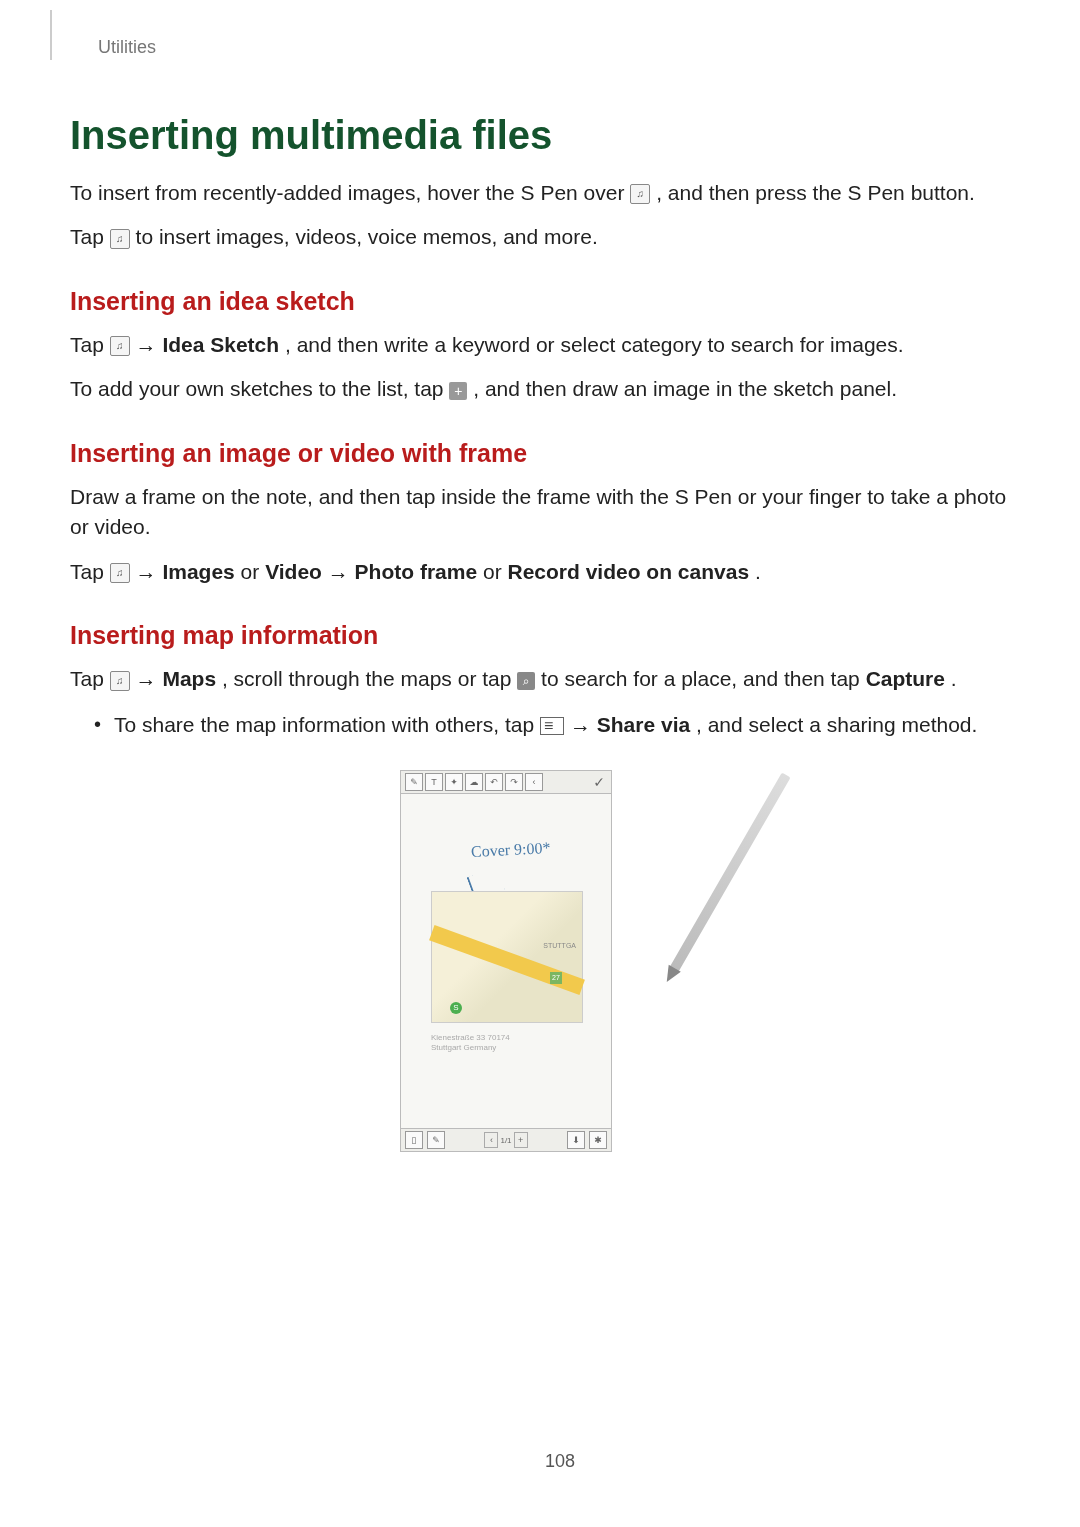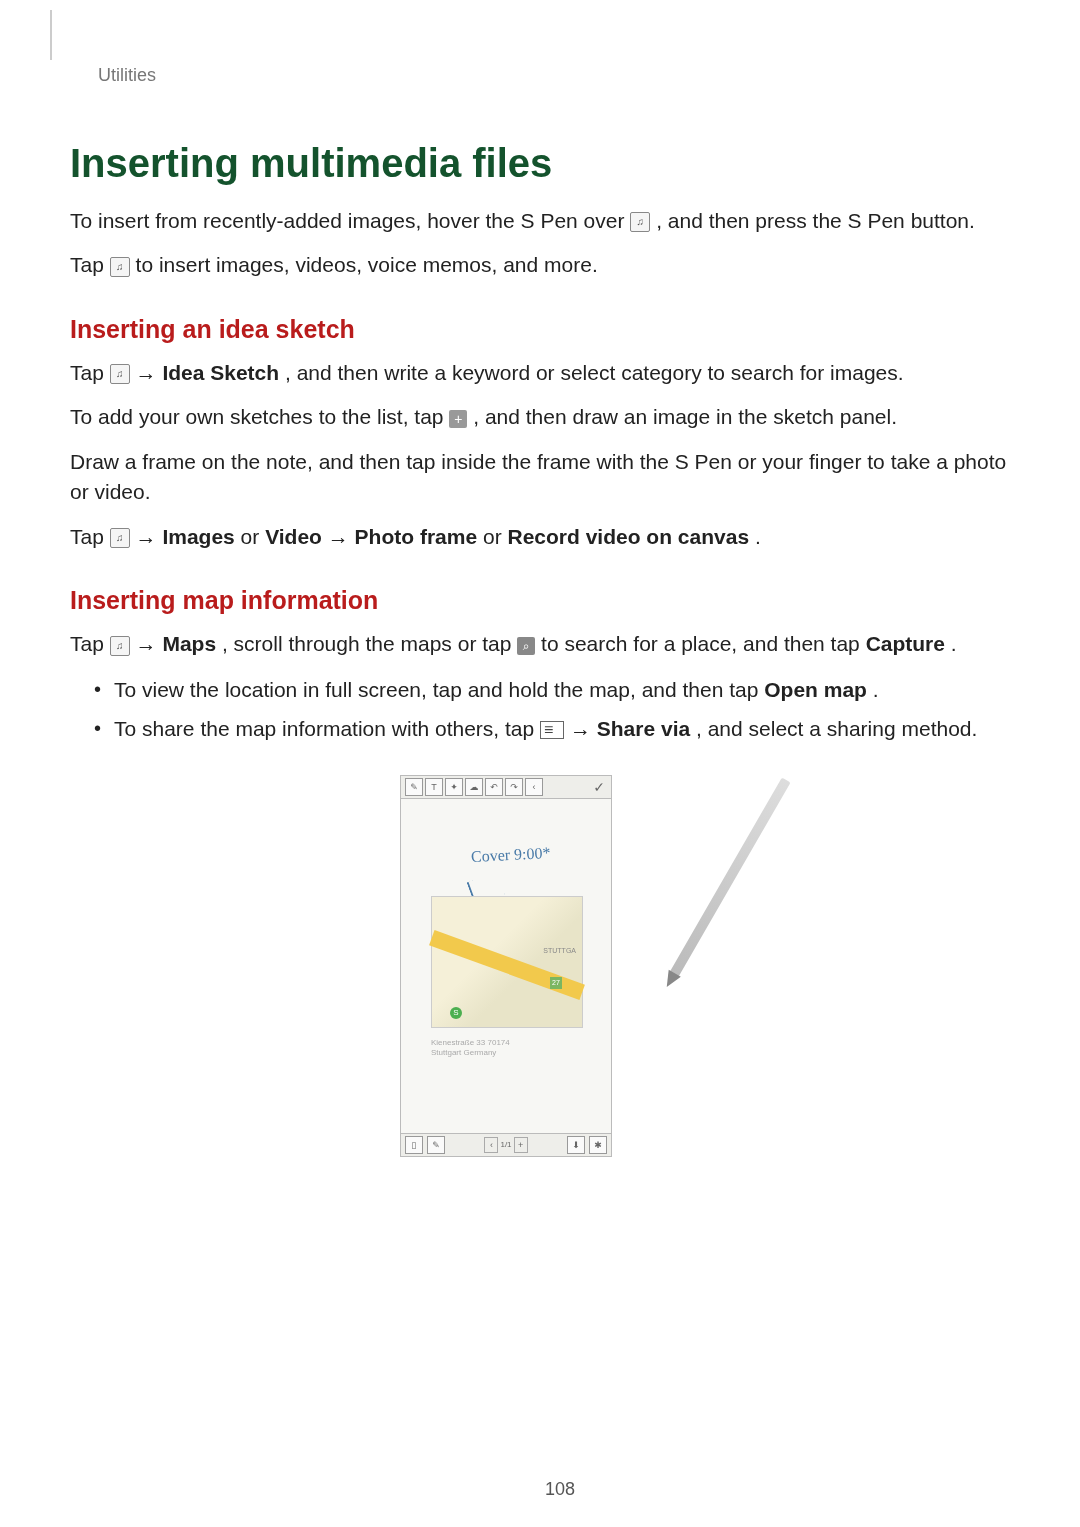--- a/index.html
+++ b/index.html
@@ -4,21 +4,21 @@
 <style>
   body {
     margin: 0;
     padding: 0;
     font-family: Arial, Helvetica, sans-serif;
     background: #fff;
     color: #222;
     width: 1080px;
   }
   .page {
-    padding: 60px 70px 60px 70px;
+    padding: 32px 70px 60px 70px;
     position: relative;
     min-height: 1400px;
   }
   .header-line {
     position: absolute;
     left: 50px;
     top: 10px;
     width: 2px;
     height: 50px;
     background: #ccc;
@@ -328,20 +328,21 @@
     <span class="arrow"> → </span>
     <span class="bold">Idea Sketch</span>
     <span>, and then write a keyword or select category to search for images.</span>
   </p>
   <p class="para">
     <span>To add your own sketches to the list, tap </span>
     <span class="icon-plus">+</span>
     <span>, and then draw an image in the sketch panel.</span>
   </p>
 
+  <h3 class="sub">Inserting an image or video with frame</h3>
   <p class="para">Draw a frame on the note, and then tap inside the frame with the S Pen or your finger to take a photo or video.</p>
   <p class="para">
     <span>Tap </span>
     <span class="icon-box">♫</span>
     <span class="arrow"> → </span>
     <span class="bold">Images</span>
     <span> or </span>
     <span class="bold">Video</span>
     <span class="arrow"> → </span>
     <span class="bold">Photo frame</span>
@@ -356,25 +357,20 @@
     <span class="icon-box">♫</span>
     <span class="arrow"> → </span>
     <span class="bold">Maps</span>
     <span>, scroll through the maps or tap </span>
     <span class="icon-search">⌕</span>
     <span> to search for a place, and then tap </span>
     <span class="bold">Capture</span>
     <span>.</span>
   </p>
   <ul class="bullets">
-    <li>
-      <span>To view the location in full screen, tap and hold the map, and then tap </span>
-      <span class="bold">Open map</span>
-      <span>.</span>
-    </li>
     <li>
       <span>To share the map information with others, tap </span>
       <span class="icon-menu"></span>
       <span class="arrow"> → </span>
       <span class="bold">Share via</span>
       <span>, and select a sharing method.</span>
     </li>
   </ul>
 
   <div class="figure-wrap">

